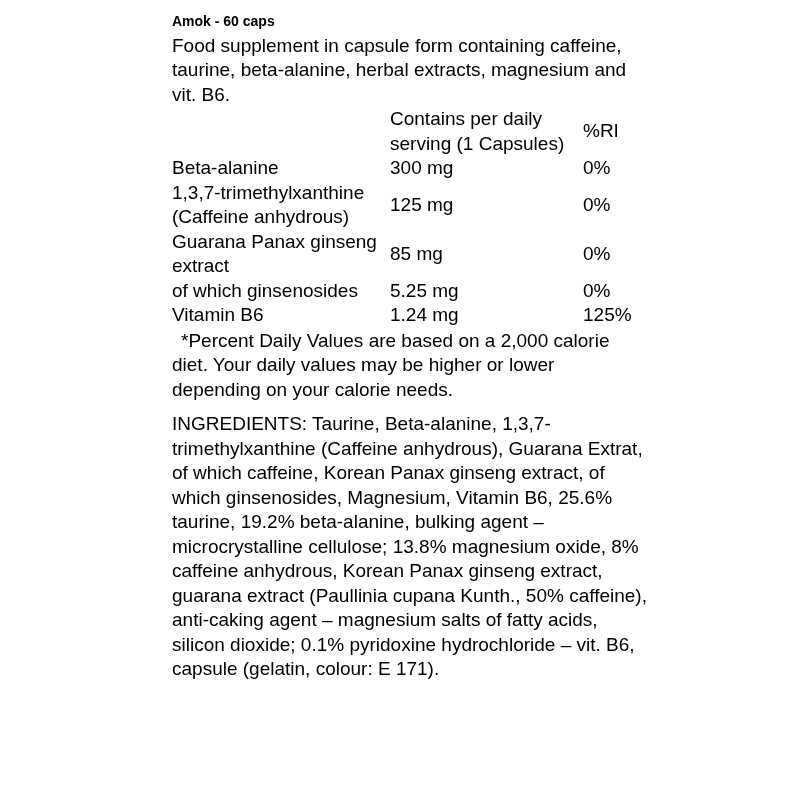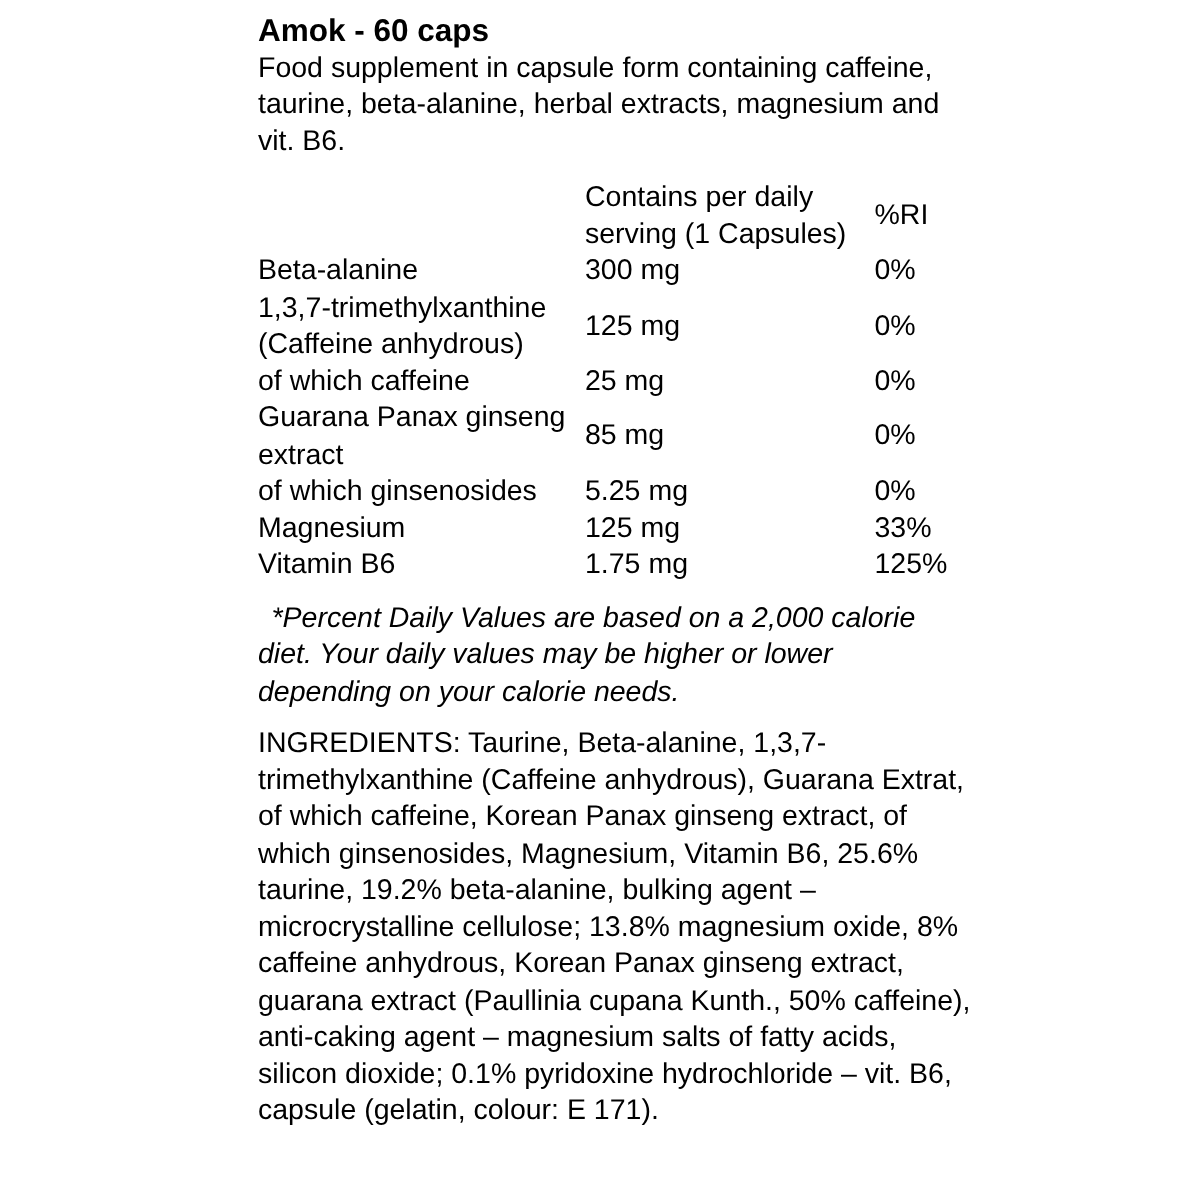--- a/index.html
+++ b/index.html
@@ -5,31 +5,31 @@
   html, body { margin: 0; padding: 0; background: #ffffff; }
   body {
     width: 800px; height: 800px; position: relative;
     font-family: "Liberation Sans", "DejaVu Sans", sans-serif;
     color: #000000;
   }
   .page {
     position: absolute; left: 172px; top: 9px; width: 482px;
     font-size: 19px; line-height: 24.5px;
   }
-  .title { margin: 0; font-size: 21px; font-weight: bold; line-height: 24.5px; }
+  .title { margin: 0; font-size: 14px; font-weight: bold; line-height: 24.5px; }
   .description { margin: 0; padding-right: 12px; }
-  table.nutrition { border-collapse: collapse; margin-top: 13px; width: 100%; table-layout: fixed; }
+  table.nutrition { border-collapse: collapse; width: 100%; table-layout: fixed; }
   table.nutrition th, table.nutrition td {
     padding: 0; font-weight: normal; text-align: left;
     vertical-align: middle; font-size: 19px; line-height: 24.5px;
   }
   .col-name   { width: 218px; }
   .col-amount { width: 193px; }
   .col-ri     { width: 71px; }
-  .footnote { margin: 11px 0 0 0; padding-right: 12px; text-indent: 9px; font-style: italic; }
+  .footnote { margin: 1px 0 0 0; padding-right: 12px; text-indent: 9px; }
   .ingredients { margin: 10px 0 0 0; }
   .bold { font-weight: normal; }
 </style>
 </head>
 <body>
 
 <div class="page">
 
   <h1 class="title">Amok - 60 caps</h1>
 
@@ -53,42 +53,32 @@
         <td>Beta-alanine</td>
         <td>300 mg</td>
         <td>0%</td>
       </tr>
       <tr>
         <td>1,3,7-trimethylxanthine (Caffeine anhydrous)</td>
         <td>125 mg</td>
         <td>0%</td>
       </tr>
       <tr>
-        <td>of which caffeine</td>
-        <td>25 mg</td>
-        <td>0%</td>
-      </tr>
-      <tr>
         <td>Guarana Panax ginseng extract</td>
         <td>85 mg</td>
         <td>0%</td>
       </tr>
       <tr>
         <td>of which ginsenosides</td>
         <td>5.25 mg</td>
         <td>0%</td>
       </tr>
       <tr>
-        <td>Magnesium</td>
-        <td>125 mg</td>
-        <td>33%</td>
-      </tr>
-      <tr>
         <td>Vitamin B6</td>
-        <td>1.75 mg</td>
+        <td>1.24 mg</td>
         <td>125%</td>
       </tr>
     </tbody>
   </table>
 
   <p class="footnote">*Percent Daily Values are based on a 2,000 calorie diet. Your daily values may be higher or lower depending on your calorie needs.</p>
 
   <p class="ingredients"><span class="bold">INGREDIENTS:</span> <span>Taurine, Beta-alanine, 1,3,7-trimethylxanthine (Caffeine anhydrous), Guarana Extrat, of which caffeine, Korean Panax ginseng extract, of which ginsenosides, Magnesium, Vitamin B6, 25.6% taurine, 19.2% beta-alanine, bulking agent – microcrystalline cellulose; 13.8% magnesium oxide, 8% caffeine anhydrous, Korean Panax ginseng extract, guarana extract (Paullinia cupana Kunth., 50% caffeine), anti-caking agent – magnesium salts of fatty acids, silicon dioxide; 0.1% pyridoxine hydrochloride – vit. B6, capsule (gelatin, colour: E 171).</span></p>
 
 </div>

